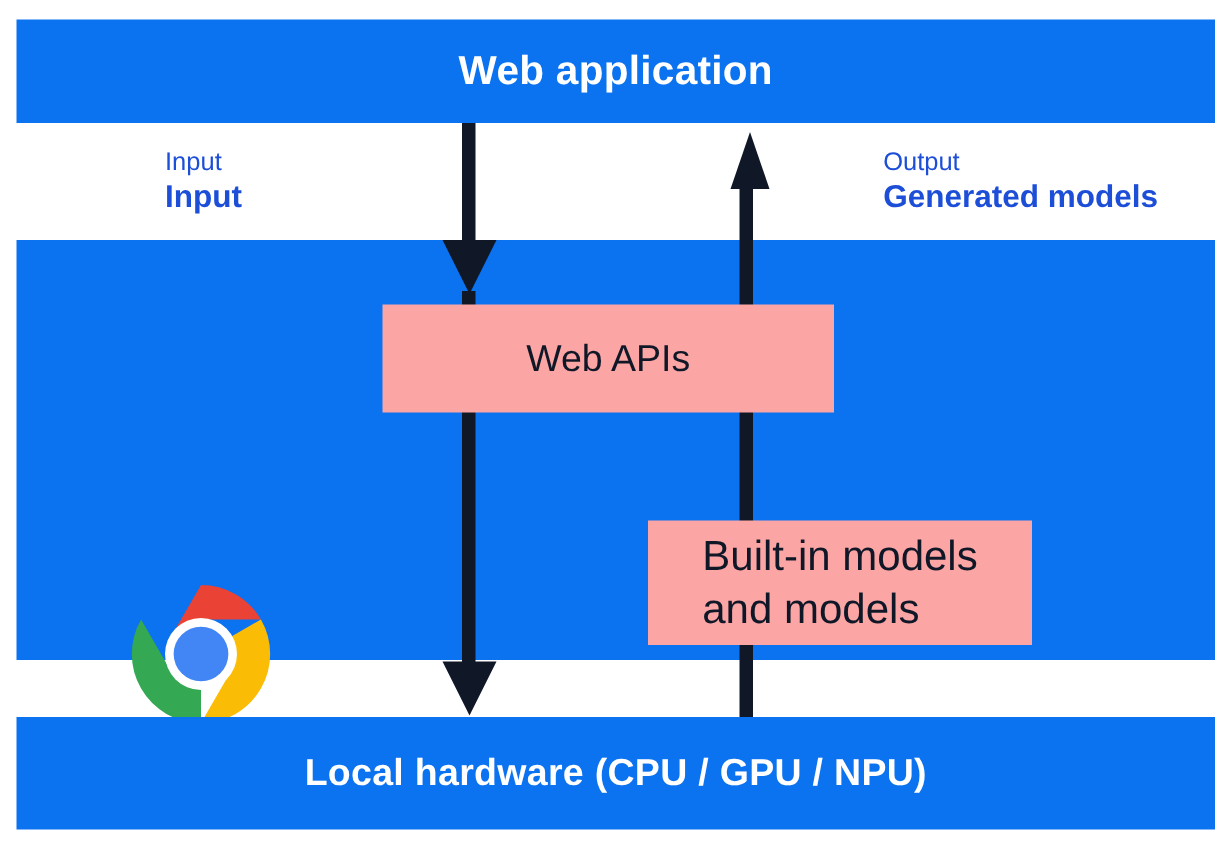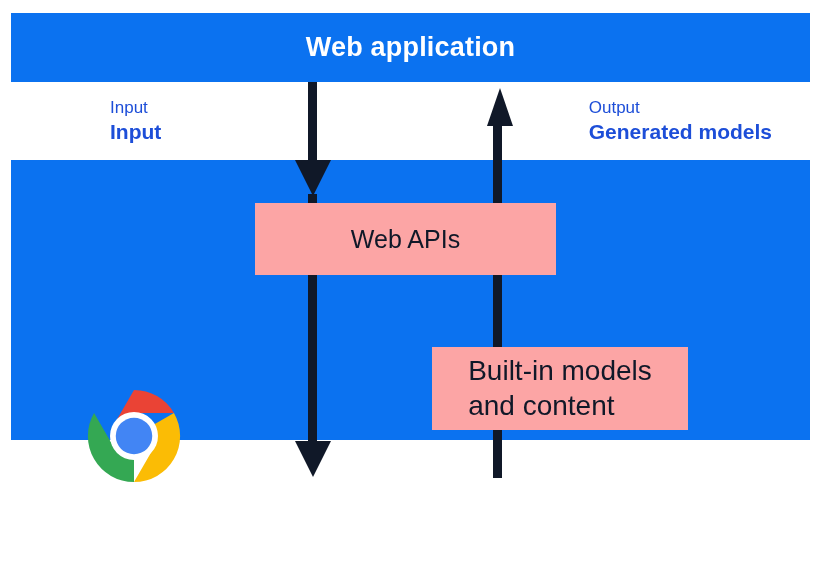--- a/index.html
+++ b/index.html
@@ -206,18 +206,21 @@
   <div class="arrow-head up" id="arrow-up-head"></div>
   <div class="arrow-shaft" id="arrow-up-shaft"></div>
 
   <div class="ybox" id="box-web-apis">
     <span>Web APIs</span>
   </div>
 
   <div class="ybox" id="box-builtin">
     <div>
       <div>Built-in models</div>
-      <div>and content</div>
+      <div>and models</div>
     </div>
   </div>
 
+  <div class="band" id="band-bottom">
+    <span class="band-label">Local hardware (CPU / GPU / NPU)</span>
+  </div>
 
 </div>
 
 </body></html>

